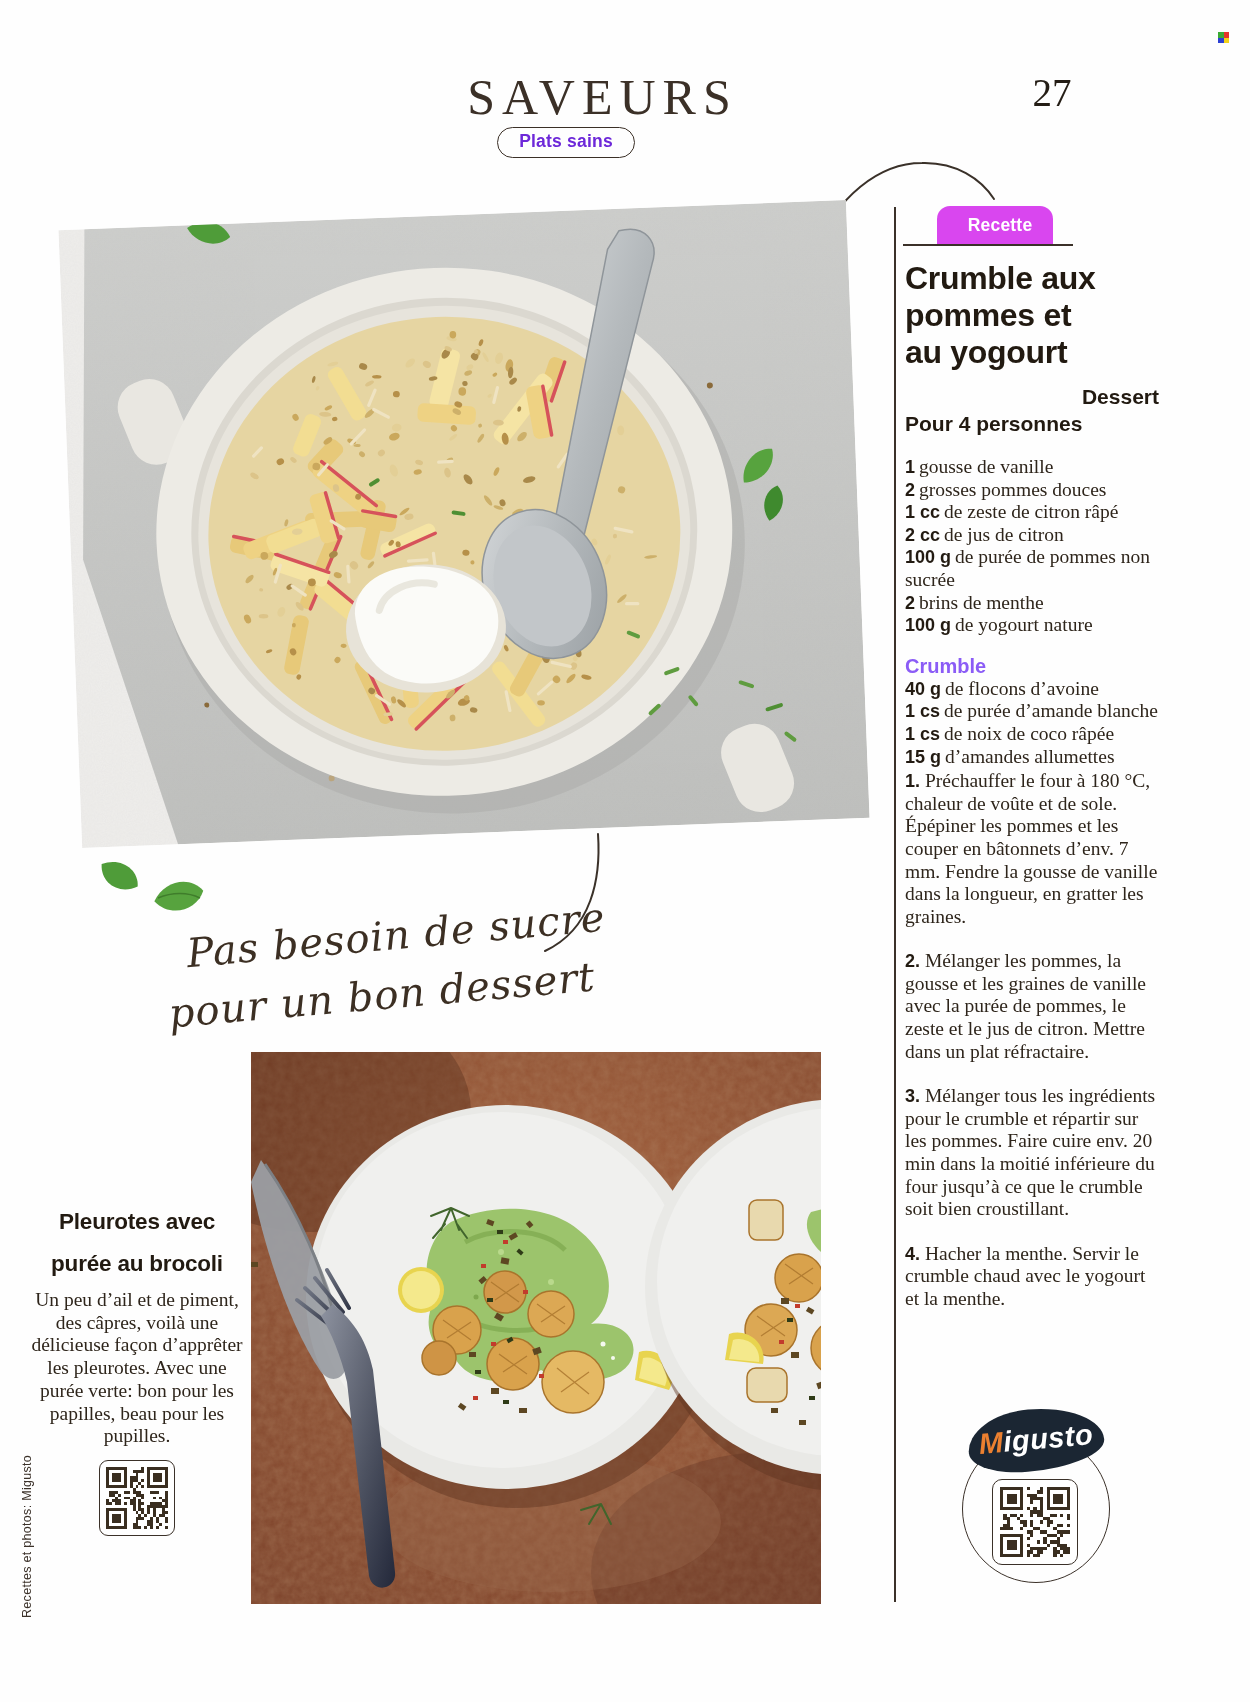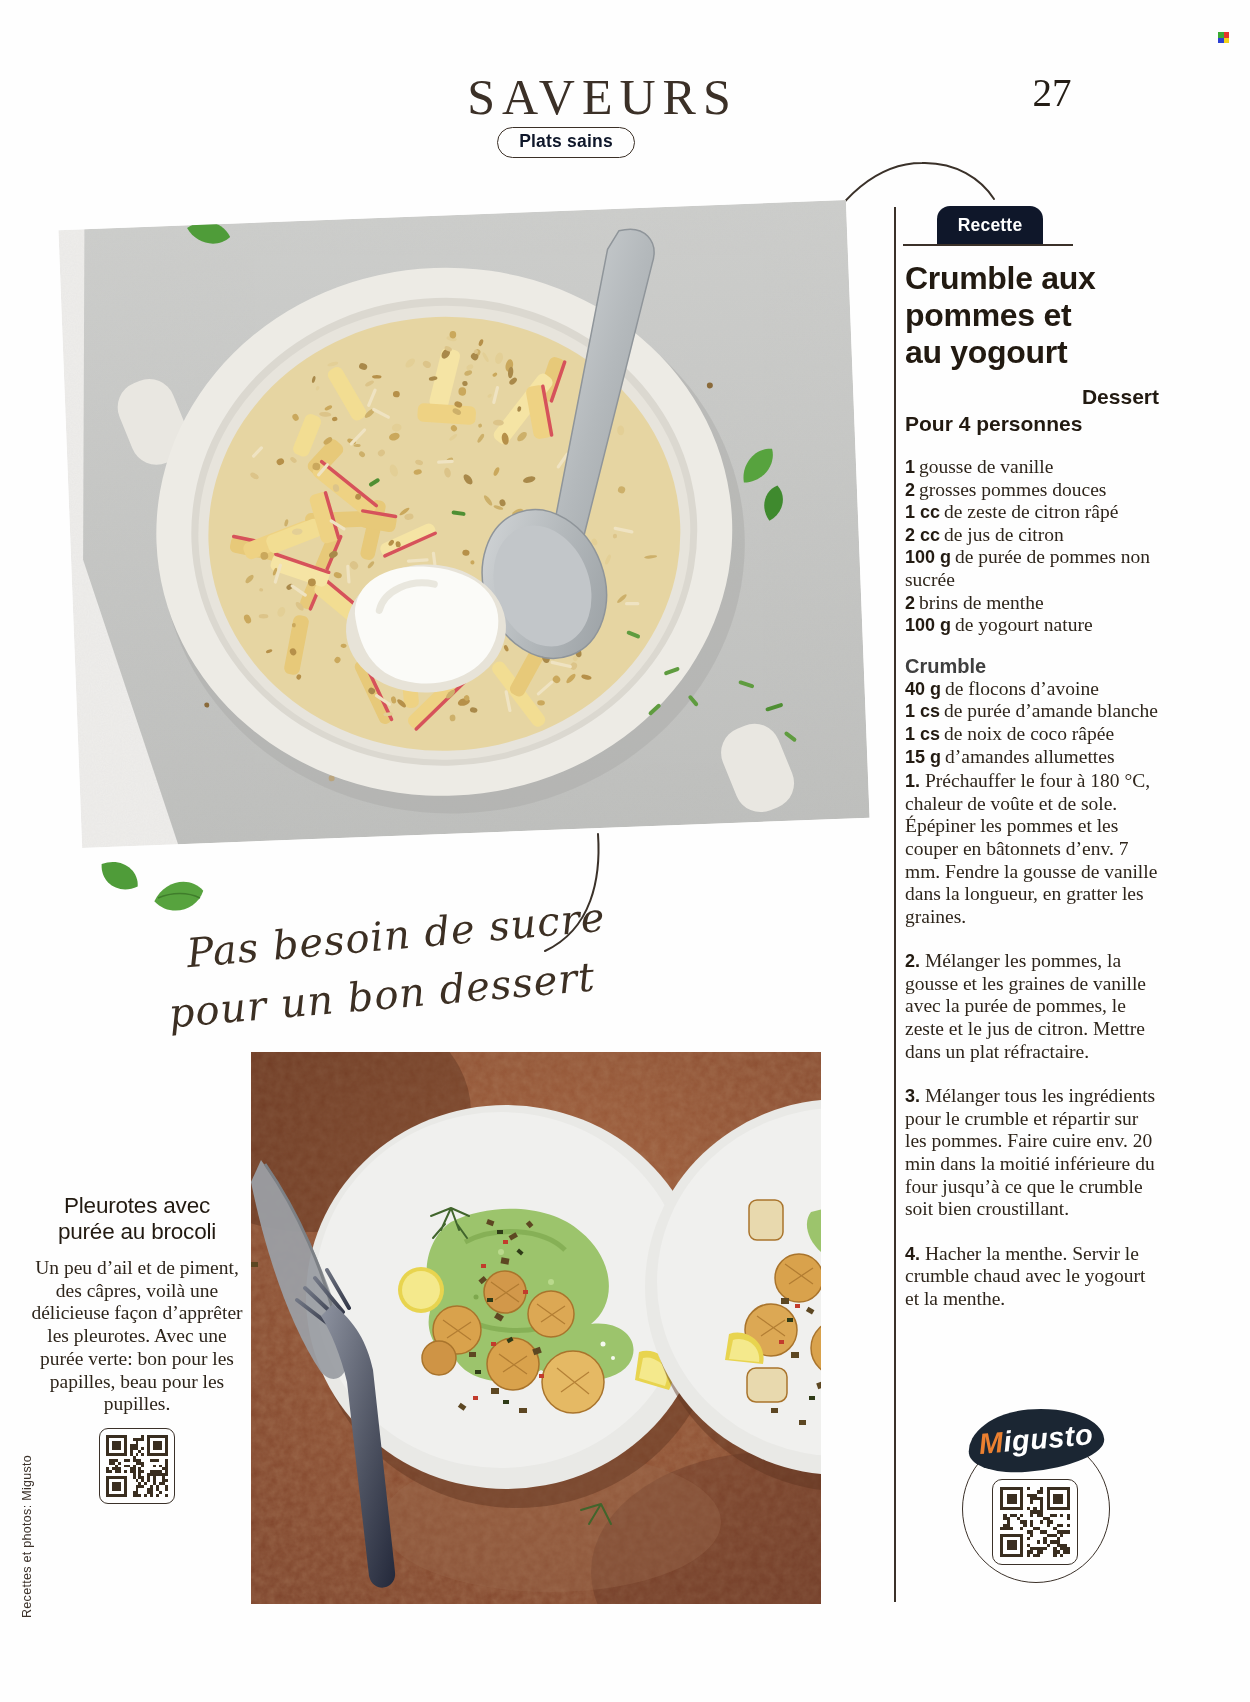--- a/index.html
+++ b/index.html
@@ -6,54 +6,54 @@
   .page{position:relative;width:1250px;height:1702px;background:#fefefe;overflow:hidden;
         font-family:"Liberation Sans",sans-serif;color:#2b2118;}
   .abs{position:absolute;}
   .serif{font-family:"Liberation Serif",serif;}
   
   .mag-title{left:350px;top:68px;width:505px;text-align:center;
              font-family:"Liberation Serif",serif;font-size:50px;letter-spacing:7px;
              color:#3b3027;font-weight:400;}
   .badge-wrap{left:306px;top:127px;width:520px;display:flex;justify-content:center;}
   .badge{border:1.7px solid #3b3027;border-radius:22px;padding:3px 21px 5px 21px;
-         font-size:17.5px;font-weight:700;color:#0f172a;letter-spacing:.2px;}
+         font-size:17.5px;font-weight:700;color:#6d28d9;letter-spacing:.2px;}
   .page-num{left:1012px;top:70px;width:80px;text-align:center;
             font-family:"Liberation Serif",serif;font-size:39px;color:#241d15;}
   .colormark{left:1218px;top:32px;width:11px;height:11px;display:grid;
              grid-template-columns:1fr 1fr;grid-template-rows:1fr 1fr;}
   
   .vline{left:894px;top:207px;width:1.6px;height:1395px;background:#3b3129;}
   .hline{left:903px;top:244px;width:170px;height:1.7px;background:#3b3129;}
-  .tab{left:937px;top:206px;width:106px;height:38px;background:#0f172a;
+  .tab{left:937px;top:206px;width:106px;height:38px;background:#d946ef;
        border-radius:13px 13px 0 0;color:#ffffff;font-weight:700;font-size:17.5px;
-       display:flex;align-items:center;justify-content:center;letter-spacing:.2px;}
+       display:flex;align-items:center;justify-content:center;letter-spacing:.2px;padding-left:10px;}
   
   .recipe-col{left:905px;top:260px;width:254px;}
   .r-title{font-size:32px;line-height:37px;font-weight:700;color:#221a11;letter-spacing:-.3px;}
   .r-cat{margin-top:12px;font-size:21px;line-height:27px;font-weight:700;color:#221a11;text-align:right;}
   .r-serv{font-size:21px;line-height:27px;font-weight:700;color:#221a11;}
   .ing-list{margin-top:19px;}
   .ing{font-family:"Liberation Serif",serif;font-size:19.5px;line-height:22.6px;color:#2e251b;}
   .qty{font-family:"Liberation Sans",sans-serif;font-weight:700;font-size:18px;color:#221a11;
        padding-right:4px;}
-  .r-sub{margin-top:17px;font-size:20px;line-height:24px;font-weight:700;color:#404040;}
+  .r-sub{margin-top:17px;font-size:20px;line-height:24px;font-weight:700;color:#8b5cf6;}
   .steps{margin-top:2px;}
   .step{font-family:"Liberation Serif",serif;font-size:19.5px;line-height:22.6px;
         color:#2e251b;margin:0 0 22px 0;}
   .stepnum{font-family:"Liberation Sans",sans-serif;font-weight:700;font-size:18px;color:#221a11;
            padding-right:5px;}
   
   .hand{font-family:"DejaVu Serif",serif;font-style:italic;color:#3c2f23;
         font-size:40px;letter-spacing:1px;white-space:nowrap;}
   .hand1{left:186px;top:912px;transform:rotate(-5deg);}
   .hand2{left:168px;top:972px;transform:rotate(-5deg);}
   
   .feature{left:26px;top:1193px;width:222px;text-align:center;}
-  .f-title{font-size:22.5px;line-height:26px;font-weight:400;color:#221a11;letter-spacing:-.2px;}
+  .f-title{font-size:22.5px;line-height:26px;font-weight:700;color:#221a11;letter-spacing:-.2px;margin-top:16px;}
   .f-body{margin-top:12px;font-family:"Liberation Serif",serif;font-size:19.5px;
           line-height:22.7px;color:#2e251b;}
   .qr-plate{margin:12px auto 0 auto;width:62px;height:62px;border:1.7px solid #3b3129;
             border-radius:9px;background:#fff;padding:6px;}
   .credit{left:20px;top:1448px;width:18px;height:170px;
           writing-mode:vertical-rl;transform:rotate(180deg);
           font-size:12.5px;color:#3b3129;letter-spacing:.3px;white-space:nowrap;}
   
   .promo-circle{left:962px;top:1435px;width:146px;height:146px;border:1.7px solid #3b3129;
                 border-radius:50%;}

